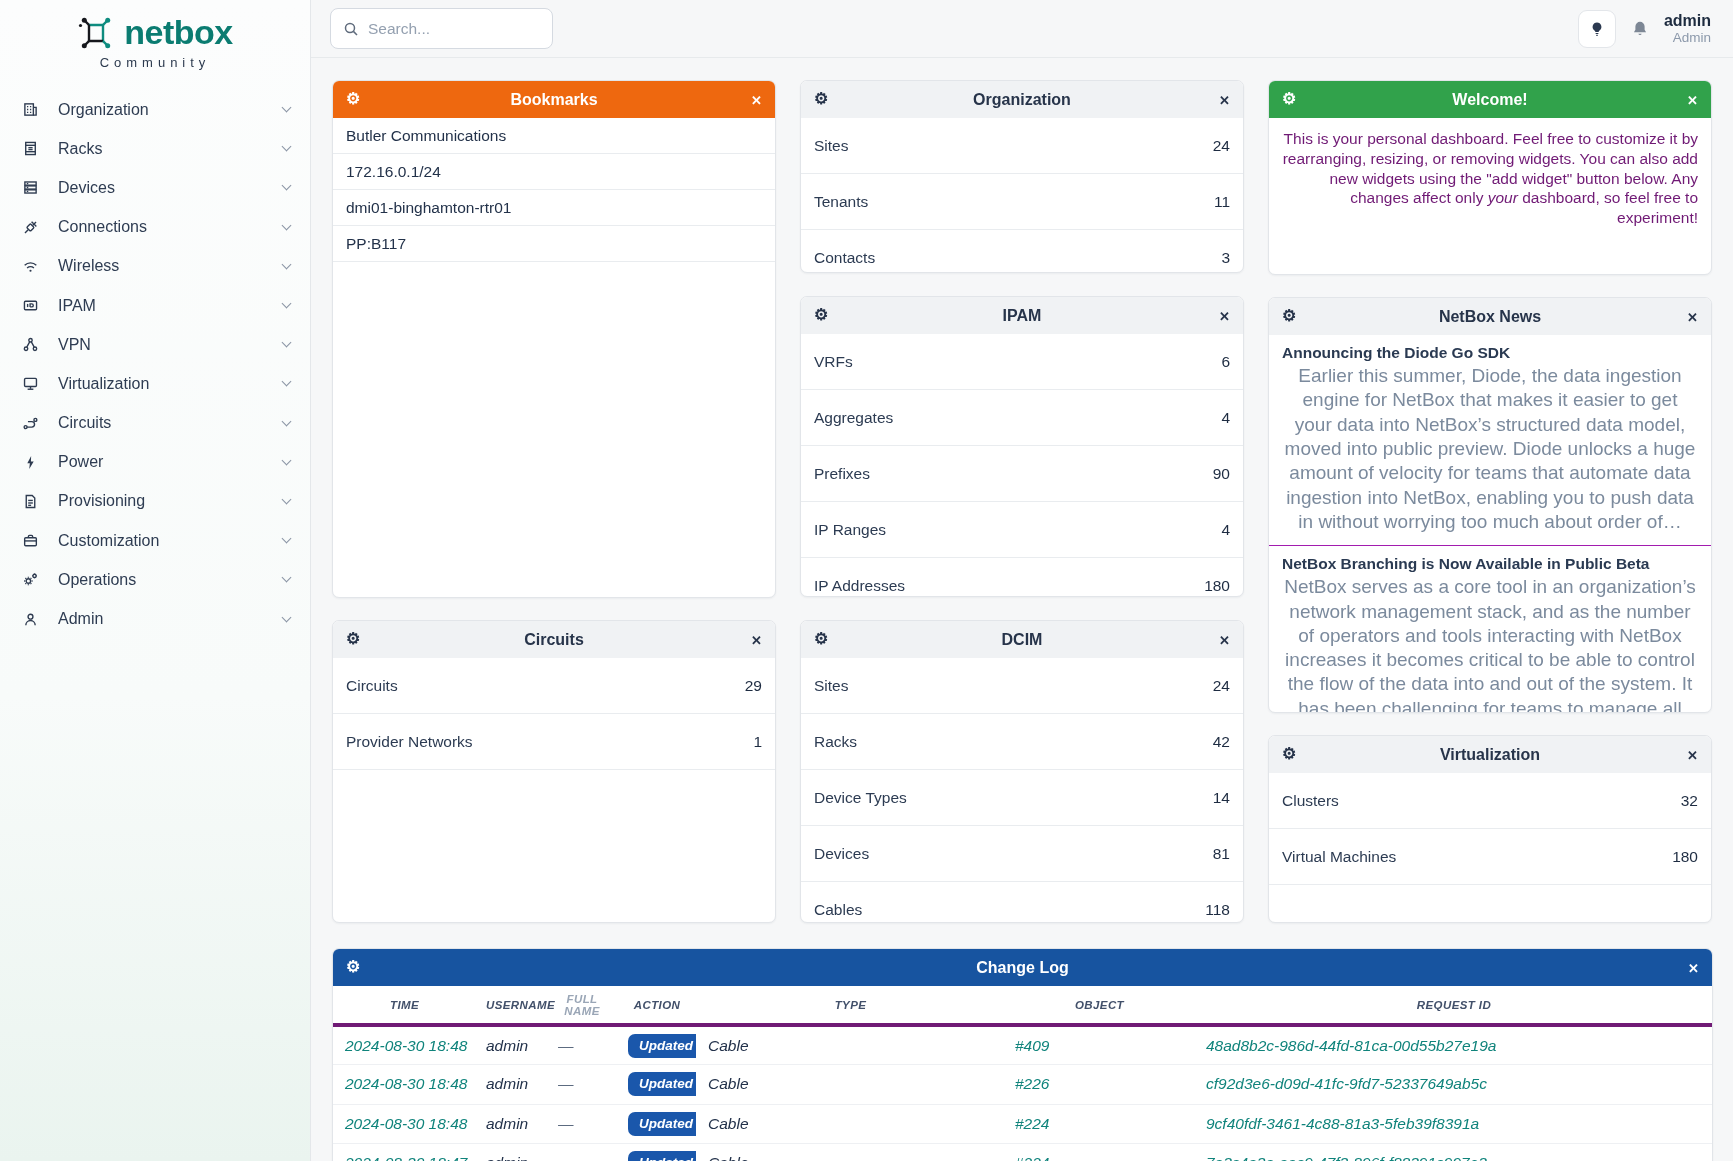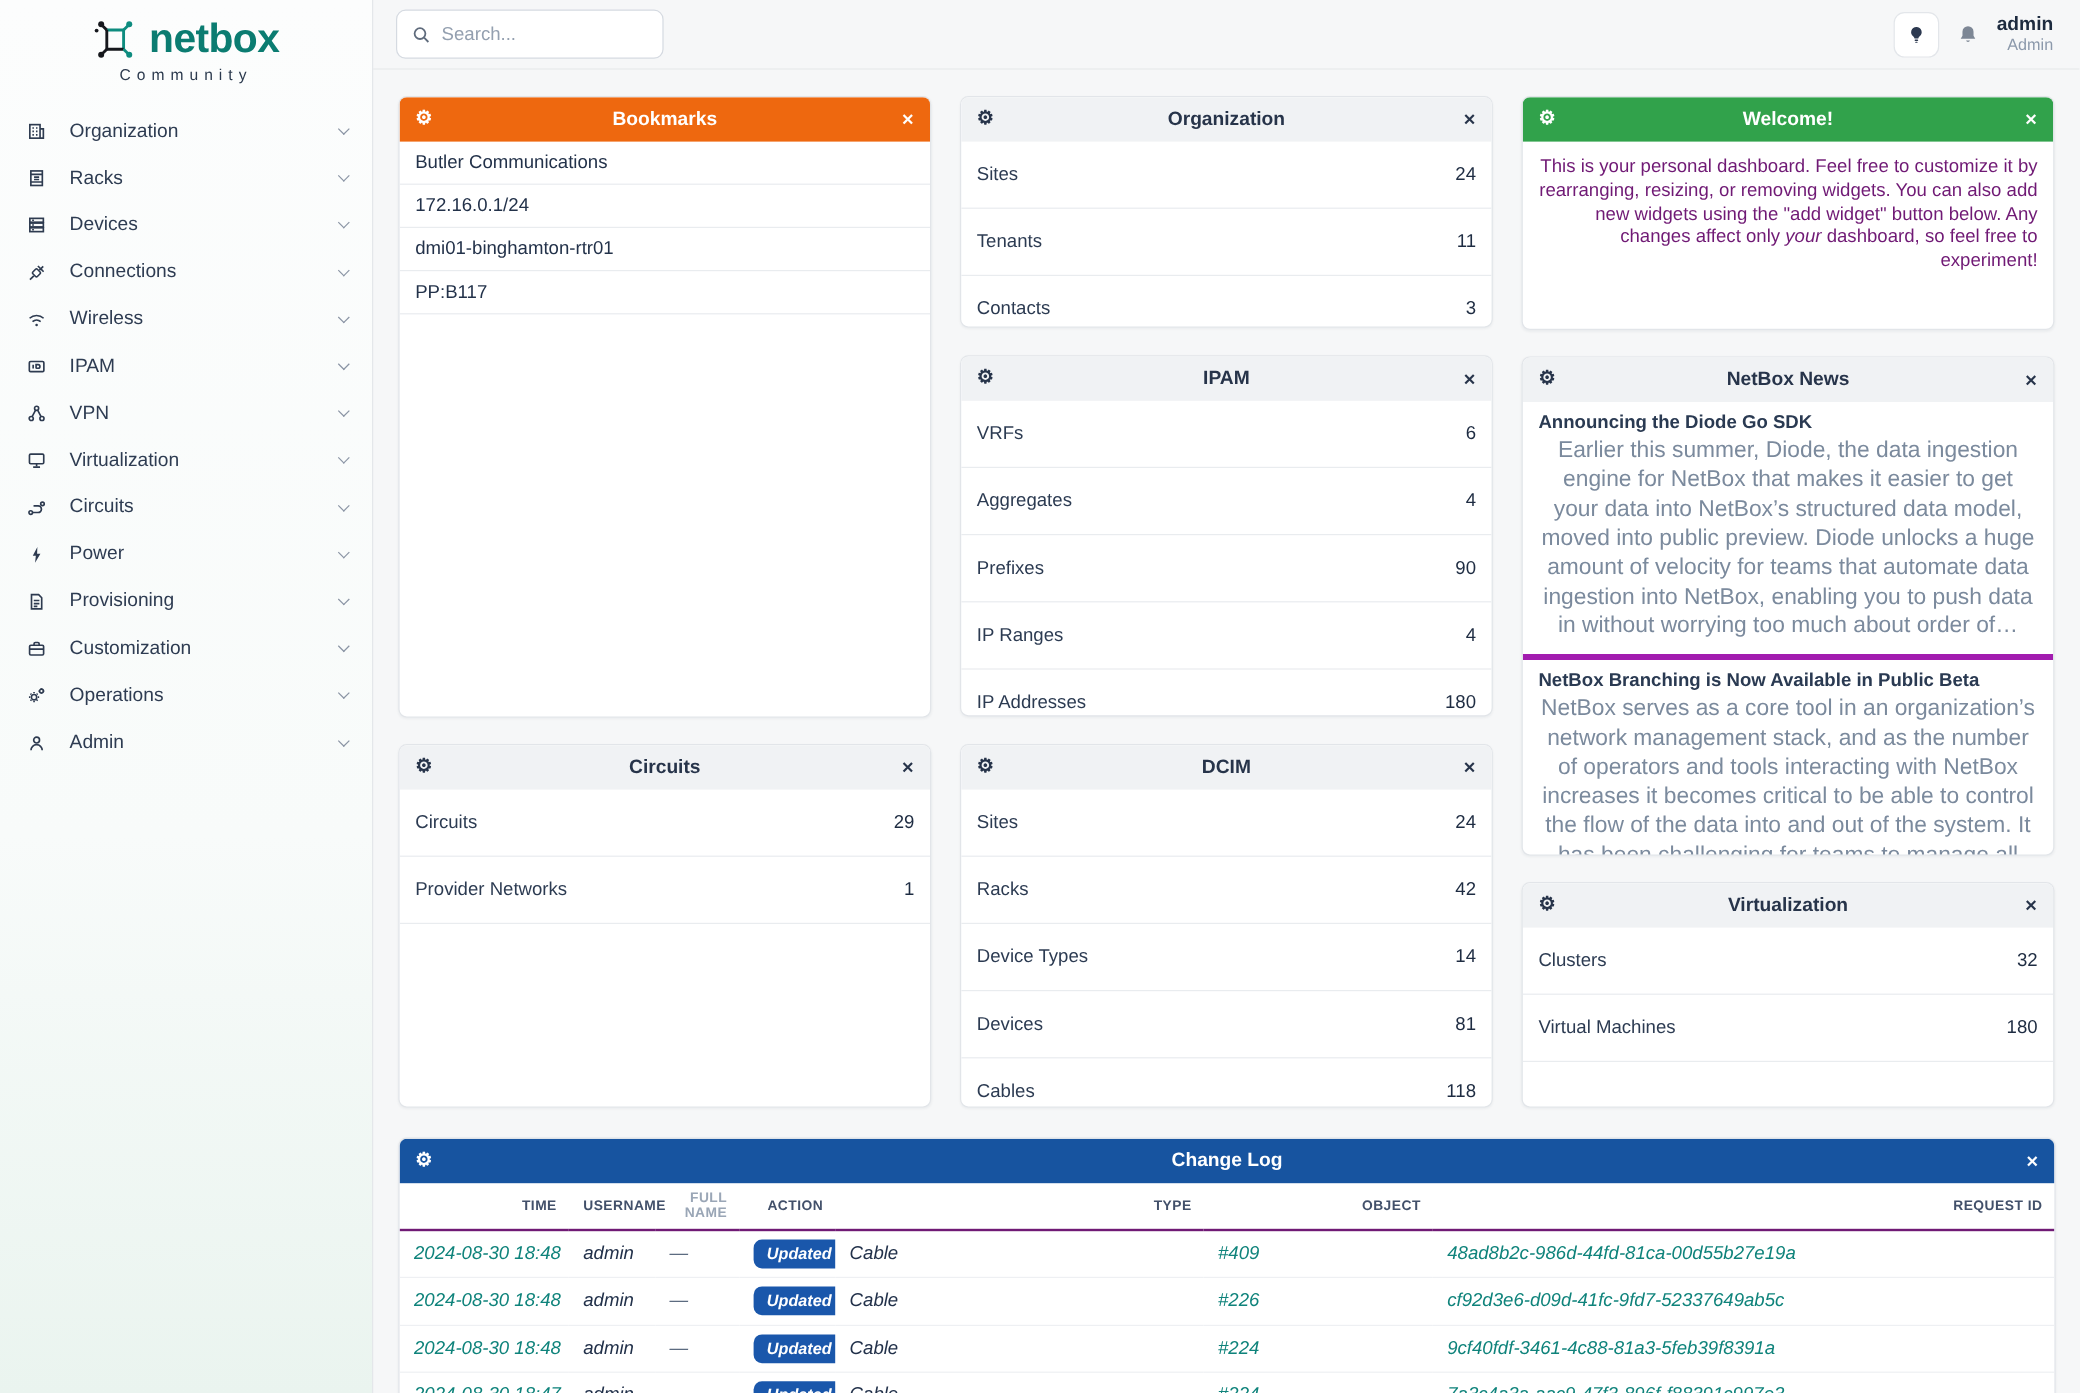--- a/index.html
+++ b/index.html
@@ -43,32 +43,32 @@
   .hdr-orange { background:#ee680f; color:#fff; }
   .hdr-green  { background:#31a24b; color:#fff; }
   .hdr-blue   { background:#1754a0; color:#fff; }
   .hdr-gear { position:absolute; left:13px; top:50%; transform:translateY(-54%); font-size:16px; cursor:pointer; line-height:1; }
   .hdr-close { position:absolute; right:13px; top:50%; transform:translateY(-50%); font-size:13px; cursor:pointer; line-height:1; }
   .stat-row { display:flex; justify-content:space-between; align-items:center; height:56px; padding:0 13px; border-bottom:1px solid #e9ecef; font-size:15.5px;text-align:center; }
   .stat-label { color:#2c3b52; cursor:pointer; }
   .stat-value { color:#1e2c42; }
   .bm-row { display:flex; align-items:center; height:36px; padding:0 13px; border-bottom:1px solid #e9ecef; font-size:15.5px; color:#23324a; cursor:pointer; }
   .welcome-body { padding:11px 13px; font-size:15.5px; line-height:1.28; color:#701a75;text-align:right; }
-  .news-item { padding:9px 13px 11px 13px; border-bottom:5px solid #a21caf; }
+  .news-item { padding:9px 13px 11px 13px; border-bottom:1px solid #a21caf; }
   .news-item:last-child { border-bottom:none; }
   .news-headline { font-size:15.5px; font-weight:bold; color:#2a3a52; margin-bottom:2px; cursor:pointer; }
   .news-body { font-size:19px; color:#7b8a9d; line-height:1.28;text-align:center; }
   
   .h-bookmarks { height:518px; } .h-circuits { height:303px; }
   .h-org { height:193px; } .h-ipam { height:301px; } .h-dcim { height:303px; }
   .h-welcome { height:195px; } .h-news { height:416px; } .h-virt { height:188px; }
   
   .changelog { margin-top:25px; width:1381px; height:400px; }
   table { width:100%; border-collapse:collapse; table-layout:fixed; font-size:15.5px; }
-  th { text-align:right; font-size:11.5px; letter-spacing:.4px; color:#42506a; font-weight:bold; height:39px; padding:0 10px 0 12px; border-bottom:2px solid #701a75; text-transform:uppercase; }
+  th { text-align:center; font-size:11.5px; letter-spacing:.4px; color:#42506a; font-weight:bold; height:39px; padding:0 10px 0 12px; border-bottom:4px solid #701a75; text-transform:uppercase;font-style:italic; }
   th.muted { color:#9aa6b6; }
   td { height:39.5px; padding:0 10px 0 12px; border-bottom:1px solid #eef0f3; color:#22314a; white-space:nowrap; overflow:hidden;font-style:italic; }
   .link { color:#0f837b; cursor:pointer; }
   .dash { color:#5c6b80; }
   .badge { display:inline-block; background:#1a57ab; color:#fff; border-radius:7px; padding:4px 11px 5px; font-size:13.5px; font-weight:bold; }
   svg { display:block; }
 </style>
 </head>
 <body>
 

